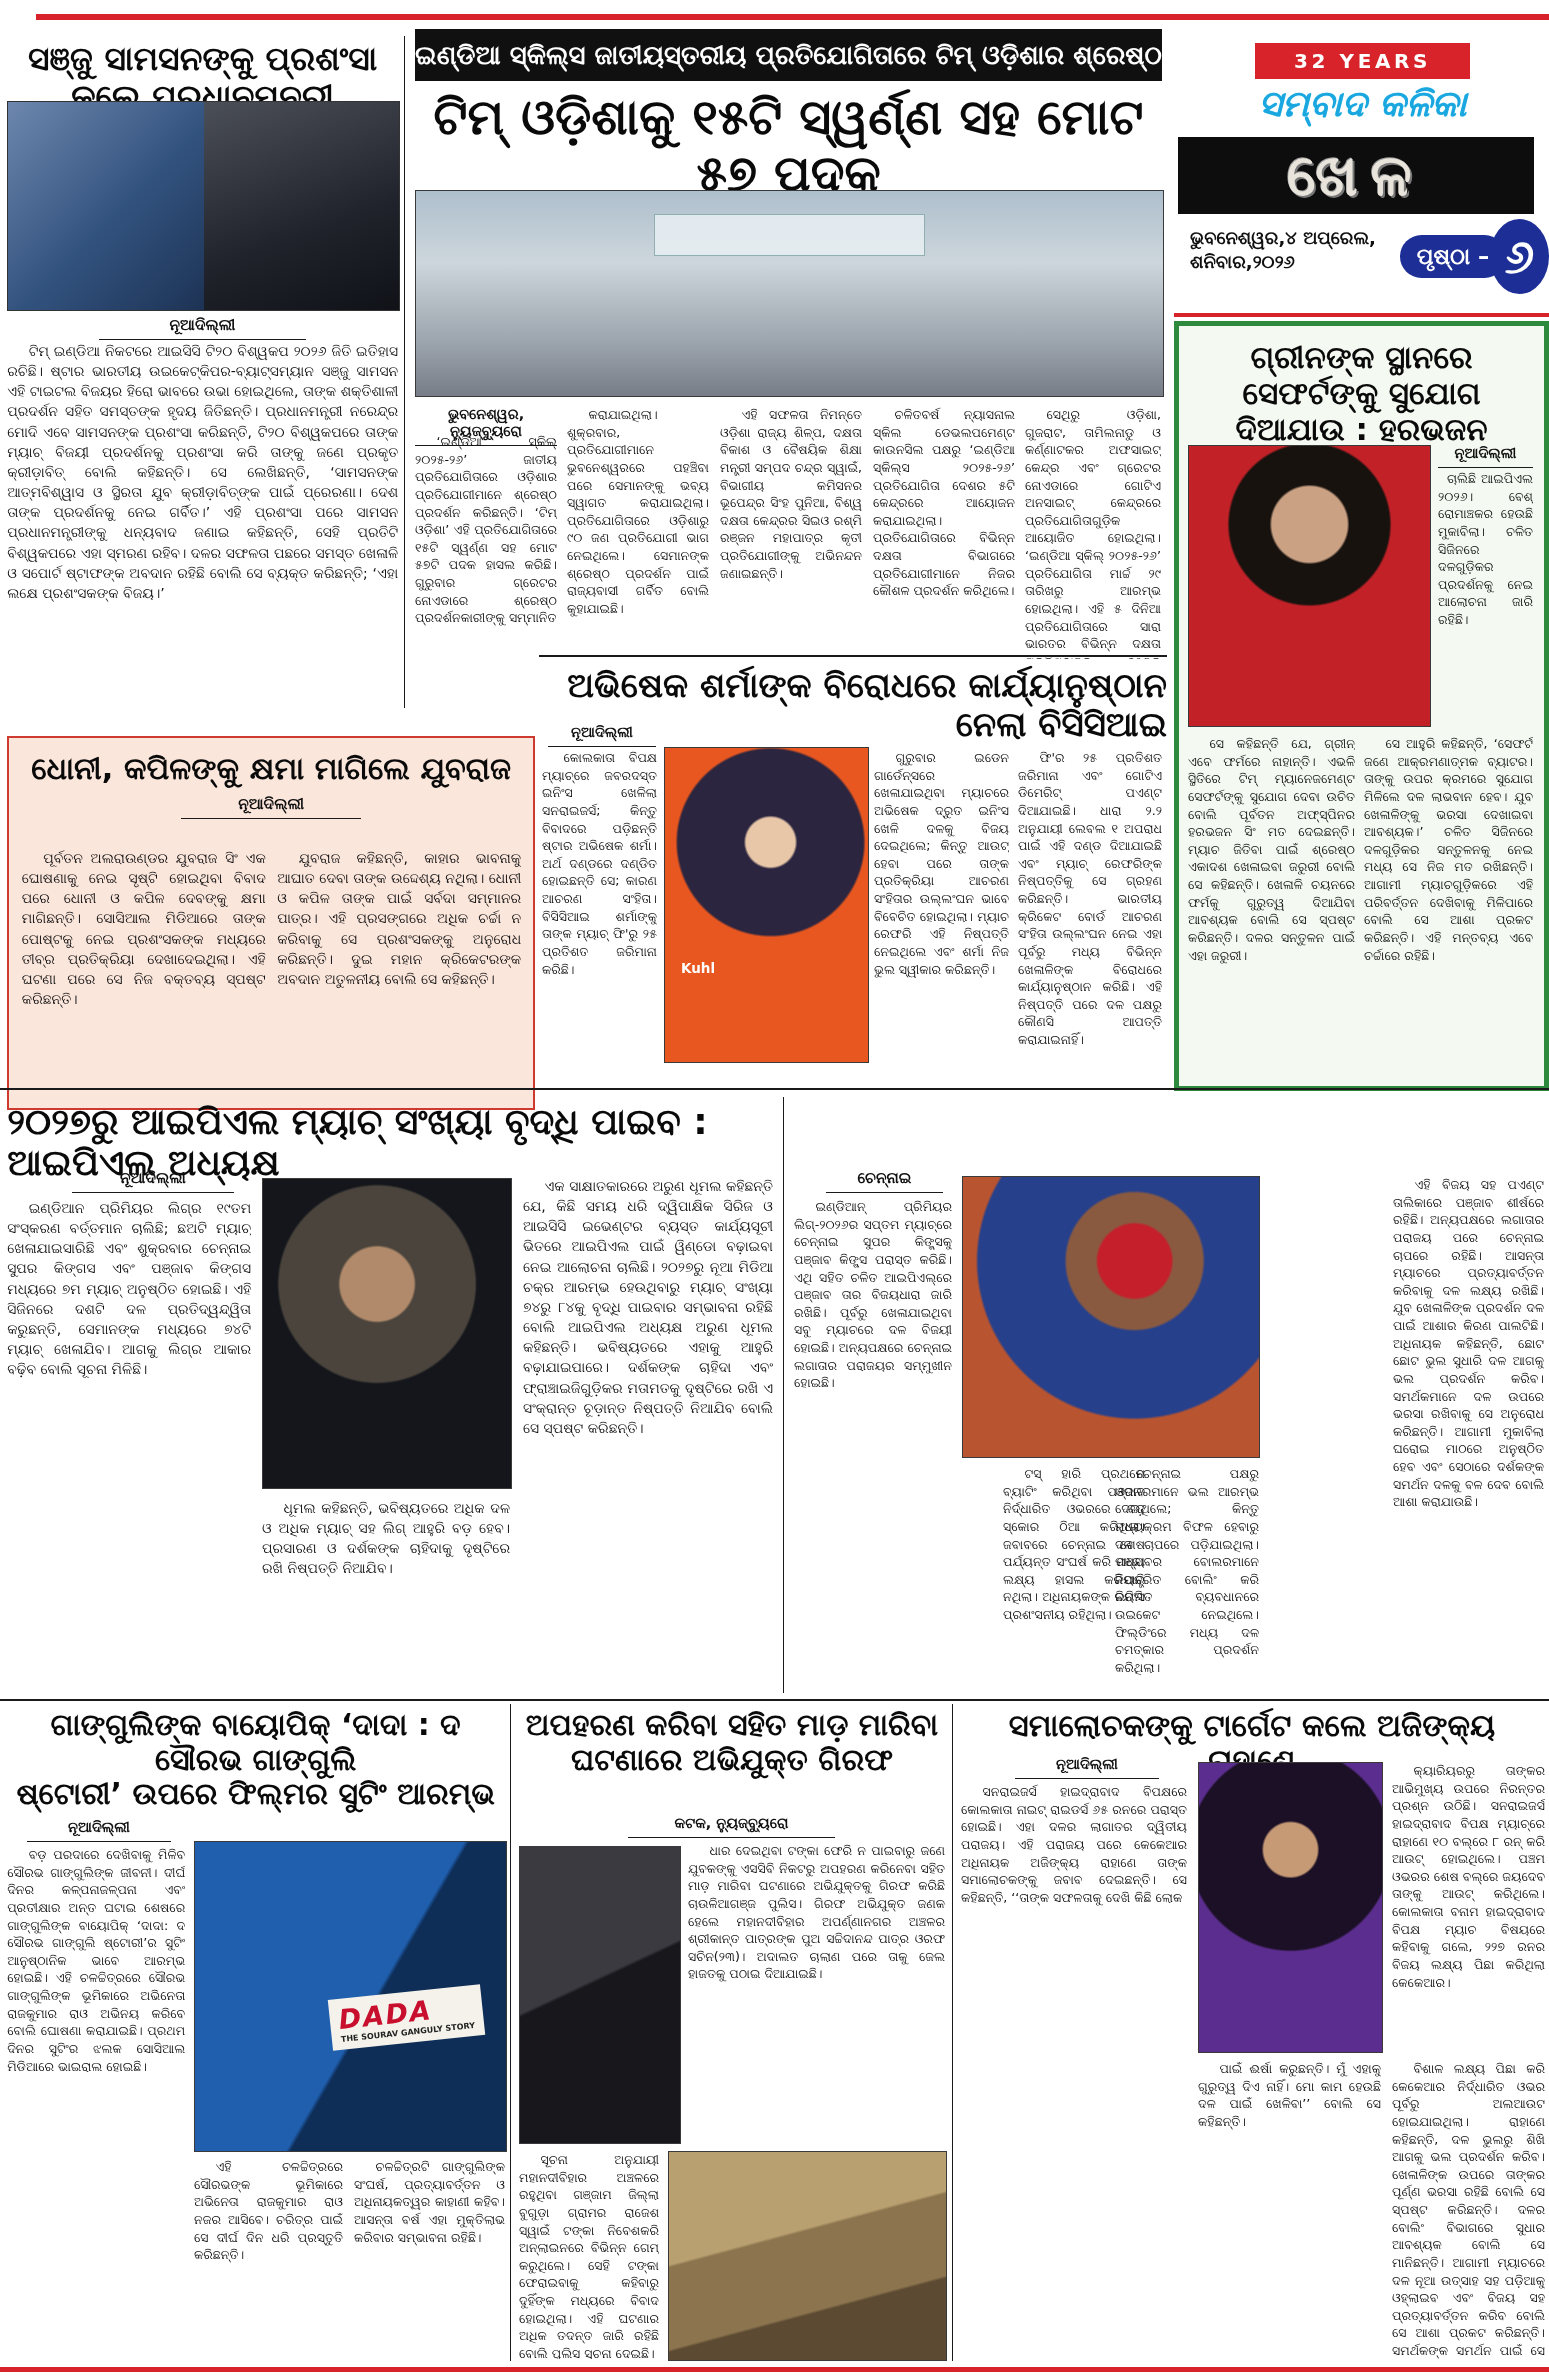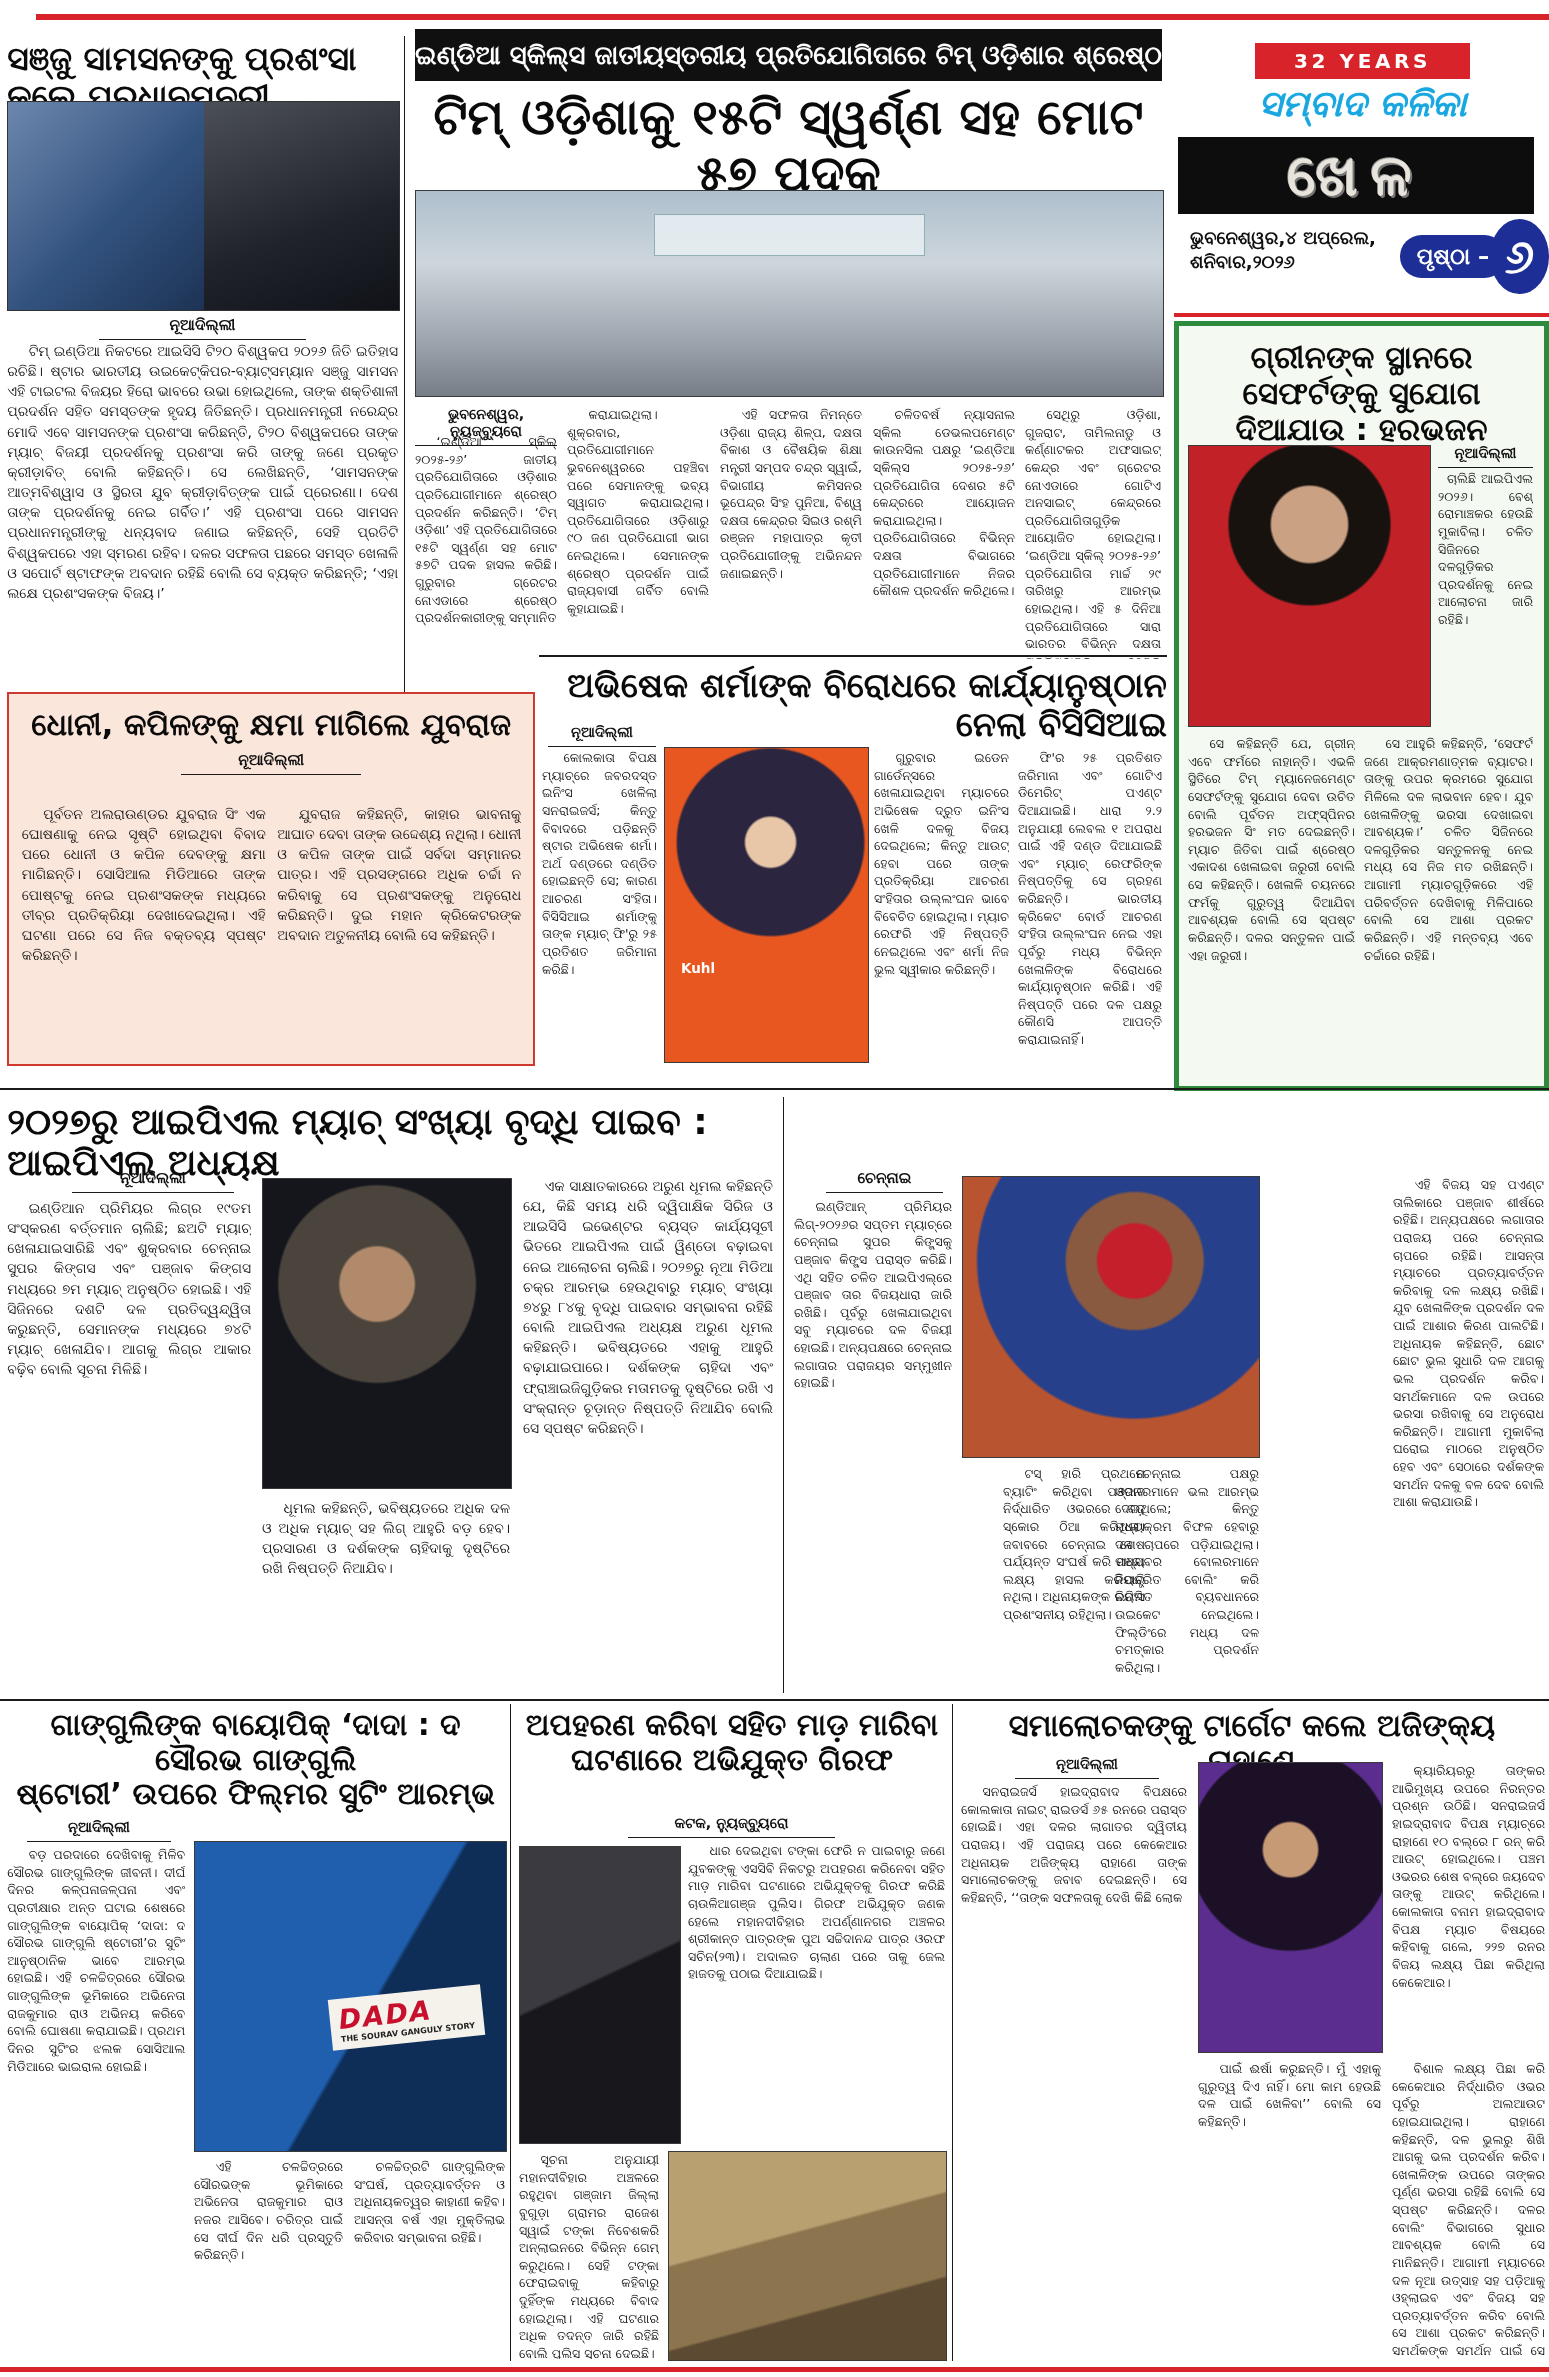--- a/index.html
+++ b/index.html
@@ -50,21 +50,21 @@
     </div>
     <div class="abs pill" style="left:226px;top:208px;width:106px;height:43px;font-size:22.4px;line-height:43px;text-align:center">
       <span>ପୃଷ୍ଠା –</span>
     </div>
     <div class="abs pill" style="left:316px;top:192px;width:59px;height:75px;border-radius:50%;font-size:47px;line-height:75px;text-align:center">
       <span>୬</span>
     </div>
     <div class="abs red" style="left:0;top:286px;width:375px;height:3.6px"></div>
   </div>
 
-  <div class="abs hl" style="left:7.2px;top:40px;width:391px;font-size:33px;text-align:left">ସଞ୍ଜୁ ସାମସନଙ୍କୁ ପ୍ରଶଂସା କଲେ ପ୍ରଧାନମନ୍ତ୍ରୀ</div>
+  <div class="abs hl" style="left:7.2px;top:40px;width:391px;font-size:33px;text-align:center">ସଞ୍ଜୁ ସାମସନଙ୍କୁ ପ୍ରଶଂସା କଲେ ପ୍ରଧାନମନ୍ତ୍ରୀ</div>
   <div class="abs" style="left:7.2px;top:101px;width:391px;height:208px;border:0.9px solid #333;display:flex">
     <div style="flex:1;background:linear-gradient(135deg,#6d87ae 0%,#32527e 55%,#1d3355 100%)"></div>
     <div style="flex:1;background:linear-gradient(160deg,#4b4f58 0%,#20232b 60%,#101218 100%)"></div>
   </div>
   <div class="abs byl" style="left:99px;top:316px;width:207px">ନୂଆଦିଲ୍ଲୀ</div>
   <div class="abs bt" style="left:7.2px;top:341px;width:391px;height:363px">ଟିମ୍ ଇଣ୍ଡିଆ ନିକଟରେ ଆଇସିସି ଟି୨୦ ବିଶ୍ୱକପ ୨୦୨୬ ଜିତି ଇତିହାସ ରଚିଛି। ଷ୍ଟାର ଭାରତୀୟ ଉଇକେଟ୍‌କିପର-ବ୍ୟାଟ୍ସମ୍ୟାନ ସଞ୍ଜୁ ସାମସନ ଏହି ଟାଇଟଲ ବିଜୟର ହିରୋ ଭାବରେ ଉଭା ହୋଇଥିଲେ, ତାଙ୍କ ଶକ୍ତିଶାଳୀ ପ୍ରଦର୍ଶନ ସହିତ ସମସ୍ତଙ୍କ ହୃଦୟ ଜିତିଛନ୍ତି। ପ୍ରଧାନମନ୍ତ୍ରୀ ନରେନ୍ଦ୍ର ମୋଦି ଏବେ ସାମସନଙ୍କ ପ୍ରଶଂସା କରିଛନ୍ତି, ଟି୨୦ ବିଶ୍ୱକପରେ ତାଙ୍କ ମ୍ୟାଚ୍ ବିଜୟୀ ପ୍ରଦର୍ଶନକୁ ପ୍ରଶଂସା କରି ତାଙ୍କୁ ଜଣେ ପ୍ରକୃତ କ୍ରୀଡ଼ାବିତ୍ ବୋଲି କହିଛନ୍ତି। ସେ ଲେଖିଛନ୍ତି, ‘ସାମସନଙ୍କ ଆତ୍ମବିଶ୍ୱାସ ଓ ସ୍ଥିରତା ଯୁବ କ୍ରୀଡ଼ାବିତ୍‌ଙ୍କ ପାଇଁ ପ୍ରେରଣା। ଦେଶ ତାଙ୍କ ପ୍ରଦର୍ଶନକୁ ନେଇ ଗର୍ବିତ।’ ଏହି ପ୍ରଶଂସା ପରେ ସାମସନ ପ୍ରଧାନମନ୍ତ୍ରୀଙ୍କୁ ଧନ୍ୟବାଦ ଜଣାଇ କହିଛନ୍ତି, ସେହି ପ୍ରତିଟି ବିଶ୍ୱକପରେ ଏହା ସ୍ମରଣ ରହିବ। ଦଳର ସଫଳତା ପଛରେ ସମସ୍ତ ଖେଳାଳି ଓ ସପୋର୍ଟ ଷ୍ଟାଫଙ୍କ ଅବଦାନ ରହିଛି ବୋଲି ସେ ବ୍ୟକ୍ତ କରିଛନ୍ତି; ‘ଏହା ଲକ୍ଷେ ପ୍ରଶଂସକଙ୍କ ବିଜୟ।’</div>
 
   <div class="abs vrule" style="left:404px;top:36px;height:672px"></div>
 
   <div class="abs kicker" style="left:415px;top:29px;width:747px;height:52px;font-size:26px;line-height:52px">ଇଣ୍ଡିଆ ସ୍କିଲ୍ସ ଜାତୀୟସ୍ତରୀୟ ପ୍ରତିଯୋଗିତାରେ ଟିମ୍ ଓଡ଼ିଶାର ଶ୍ରେଷ୍ଠ ପ୍ରଦର୍ଶନ</div>
@@ -81,21 +81,21 @@
 
   <div class="abs greenbox" style="left:1174px;top:321px;width:365px;height:760px">
     <div class="hl" style="margin:14.4px 9px 0;font-size:31px;text-align:center">ଗ୍ରୀନଙ୍କ ସ୍ଥାନରେ ସେଫର୍ଟଙ୍କୁ ସୁଯୋଗ ଦିଆଯାଉ : ହରଭଜନ</div>
     <div class="abs photo" style="left:9px;top:119px;width:241px;height:280px;background:radial-gradient(circle at 50% 28%,#caa183 0 16%,#18120f 17% 34%,#c22127 35% 100%)"></div>
     <div class="abs byl" style="left:259px;top:119px;width:95px;font-size:14.4px">ନୂଆଦିଲ୍ଲୀ</div>
     <div class="abs bt small" style="left:259px;top:144px;width:95px;height:255px;text-indent:9px">ଚାଲିଛି ଆଇପିଏଲ ୨୦୨୬। ବେଶ୍ ରୋମାଞ୍ଚକର ହେଉଛି ମୁକାବିଲା। ଚଳିତ ସିଜିନରେ ଦଳଗୁଡ଼ିକର ପ୍ରଦର୍ଶନକୁ ନେଇ ଆଲୋଚନା ଜାରି ରହିଛି।</div>
     <div class="abs bt small" style="left:9px;top:409px;width:167px;height:329px">ସେ କହିଛନ୍ତି ଯେ, ଗ୍ରୀନ୍ ଏବେ ଫର୍ମରେ ନାହାନ୍ତି। ଏଭଳି ସ୍ଥିତିରେ ଟିମ୍ ମ୍ୟାନେଜମେଣ୍ଟ ସେଫର୍ଟଙ୍କୁ ସୁଯୋଗ ଦେବା ଉଚିତ ବୋଲି ପୂର୍ବତନ ଅଫ୍‌ସ୍ପିନର ହରଭଜନ ସିଂ ମତ ଦେଇଛନ୍ତି। ମ୍ୟାଚ ଜିତିବା ପାଇଁ ଶ୍ରେଷ୍ଠ ଏକାଦଶ ଖେଳାଇବା ଜରୁରୀ ବୋଲି ସେ କହିଛନ୍ତି। ଖେଳାଳି ଚୟନରେ ଫର୍ମକୁ ଗୁରୁତ୍ୱ ଦିଆଯିବା ଆବଶ୍ୟକ ବୋଲି ସେ ସ୍ପଷ୍ଟ କରିଛନ୍ତି। ଦଳର ସନ୍ତୁଳନ ପାଇଁ ଏହା ଜରୁରୀ।</div>
     <div class="abs bt small" style="left:185px;top:409px;width:169px;height:329px">ସେ ଆହୁରି କହିଛନ୍ତି, ‘ସେଫର୍ଟ ଜଣେ ଆକ୍ରମଣାତ୍ମକ ବ୍ୟାଟର। ତାଙ୍କୁ ଉପର କ୍ରମରେ ସୁଯୋଗ ମିଳିଲେ ଦଳ ଲାଭବାନ ହେବ। ଯୁବ ଖେଳାଳିଙ୍କୁ ଭରସା ଦେଖାଇବା ଆବଶ୍ୟକ।’ ଚଳିତ ସିଜିନରେ ଦଳଗୁଡ଼ିକର ସନ୍ତୁଳନକୁ ନେଇ ମଧ୍ୟ ସେ ନିଜ ମତ ରଖିଛନ୍ତି। ଆଗାମୀ ମ୍ୟାଚଗୁଡ଼ିକରେ ଏହି ପରିବର୍ତ୍ତନ ଦେଖିବାକୁ ମିଳିପାରେ ବୋଲି ସେ ଆଶା ପ୍ରକଟ କରିଛନ୍ତି। ଏହି ମନ୍ତବ୍ୟ ଏବେ ଚର୍ଚ୍ଚାରେ ରହିଛି।</div>
   </div>
 
-  <div class="abs pinkbox" style="left:7.2px;top:692px;width:524px;height:370px">
+  <div class="abs pinkbox" style="left:7.2px;top:736px;width:524px;height:370px">
     <div class="hl" style="margin:12.6px 7.2px 0;font-size:30.5px;text-align:center">ଧୋନୀ, କପିଳଙ୍କୁ କ୍ଷମା ମାଗିଲେ ଯୁବରାଜ</div>
     <div class="byl" style="margin:9px auto 0;width:180px">ନୂଆଦିଲ୍ଲୀ</div>
     <div class="abs bt" style="left:12.6px;top:110px;width:244px;height:244px">ପୂର୍ବତନ ଅଲରାଉଣ୍ଡର ଯୁବରାଜ ସିଂ ଏକ ଘୋଷଣାକୁ ନେଇ ସୃଷ୍ଟି ହୋଇଥିବା ବିବାଦ ପରେ ଧୋନୀ ଓ କପିଳ ଦେବଙ୍କୁ କ୍ଷମା ମାଗିଛନ୍ତି। ସୋସିଆଲ ମିଡିଆରେ ତାଙ୍କ ପୋଷ୍ଟକୁ ନେଇ ପ୍ରଶଂସକଙ୍କ ମଧ୍ୟରେ ତୀବ୍ର ପ୍ରତିକ୍ରିୟା ଦେଖାଦେଇଥିଲା। ଏହି ଘଟଣା ପରେ ସେ ନିଜ ବକ୍ତବ୍ୟ ସ୍ପଷ୍ଟ କରିଛନ୍ତି।</div>
     <div class="abs bt" style="left:268px;top:110px;width:244px;height:244px">ଯୁବରାଜ କହିଛନ୍ତି, କାହାର ଭାବନାକୁ ଆଘାତ ଦେବା ତାଙ୍କ ଉଦ୍ଦେଶ୍ୟ ନଥିଲା। ଧୋନୀ ଓ କପିଳ ତାଙ୍କ ପାଇଁ ସର୍ବଦା ସମ୍ମାନର ପାତ୍ର। ଏହି ପ୍ରସଙ୍ଗରେ ଅଧିକ ଚର୍ଚ୍ଚା ନ କରିବାକୁ ସେ ପ୍ରଶଂସକଙ୍କୁ ଅନୁରୋଧ କରିଛନ୍ତି। ଦୁଇ ମହାନ କ୍ରିକେଟରଙ୍କ ଅବଦାନ ଅତୁଳନୀୟ ବୋଲି ସେ କହିଛନ୍ତି।</div>
   </div>
 
   <div class="abs hrule" style="left:539px;top:655px;width:628px"></div>
   <div class="abs hl" style="left:539px;top:666px;width:628px;font-size:34px;text-align:right">ଅଭିଷେକ ଶର୍ମାଙ୍କ ବିରୋଧରେ କାର୍ଯ୍ୟାନୁଷ୍ଠାନ ନେଲା ବିସିସିଆଇ</div>
   <div class="abs byl" style="left:548px;top:724px;width:108px;font-size:14.4px">ନୂଆଦିଲ୍ଲୀ</div>
   <div class="abs bt small" style="left:542px;top:749px;width:115px;height:332px">କୋଲକାତା ବିପକ୍ଷ ମ୍ୟାଚ୍‌ରେ ଜବରଦସ୍ତ ଇନିଂସ ଖେଳିଲା ସନରାଇଜର୍ସ; କିନ୍ତୁ ବିବାଦରେ ପଡ଼ିଛନ୍ତି ଷ୍ଟାର ଅଭିଷେକ ଶର୍ମା। ଅର୍ଥ ଦଣ୍ଡରେ ଦଣ୍ଡିତ ହୋଇଛନ୍ତି ସେ; କାରଣ ଆଚରଣ ସଂହିତା। ବିସିସିଆଇ ଶର୍ମାଙ୍କୁ ତାଙ୍କ ମ୍ୟାଚ୍ ଫି'ରୁ ୨୫ ପ୍ରତିଶତ ଜରିମାନା କରିଛି।</div>

